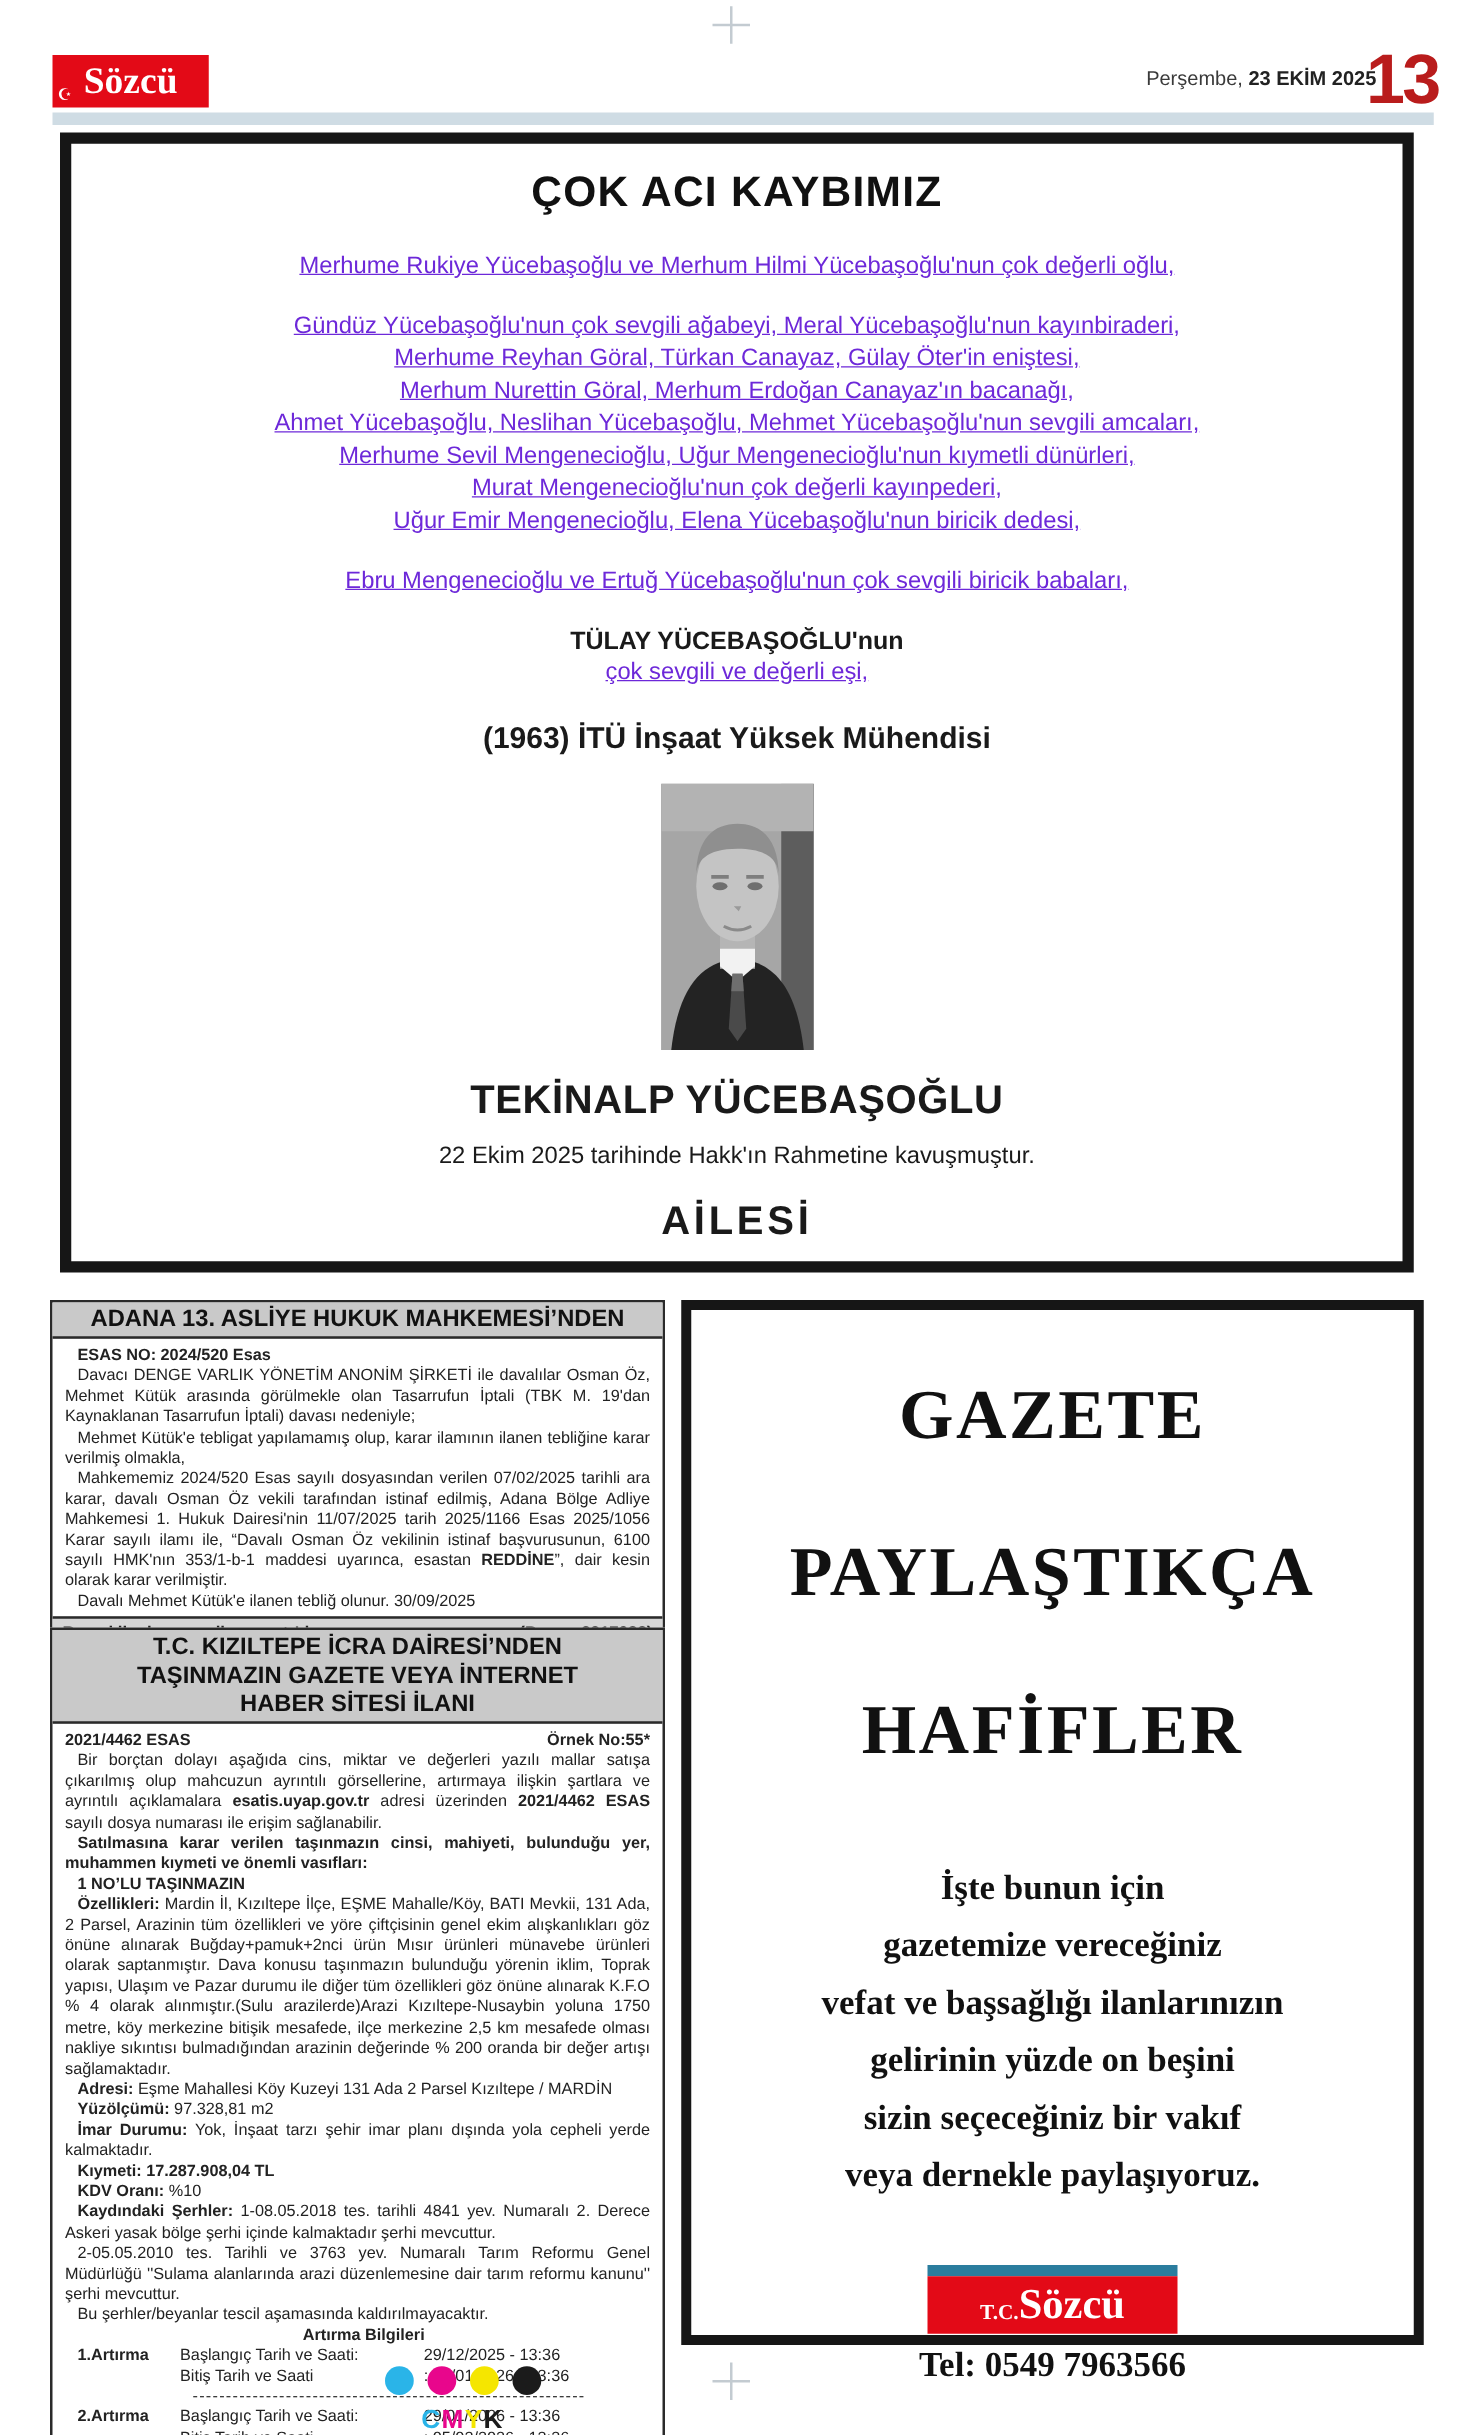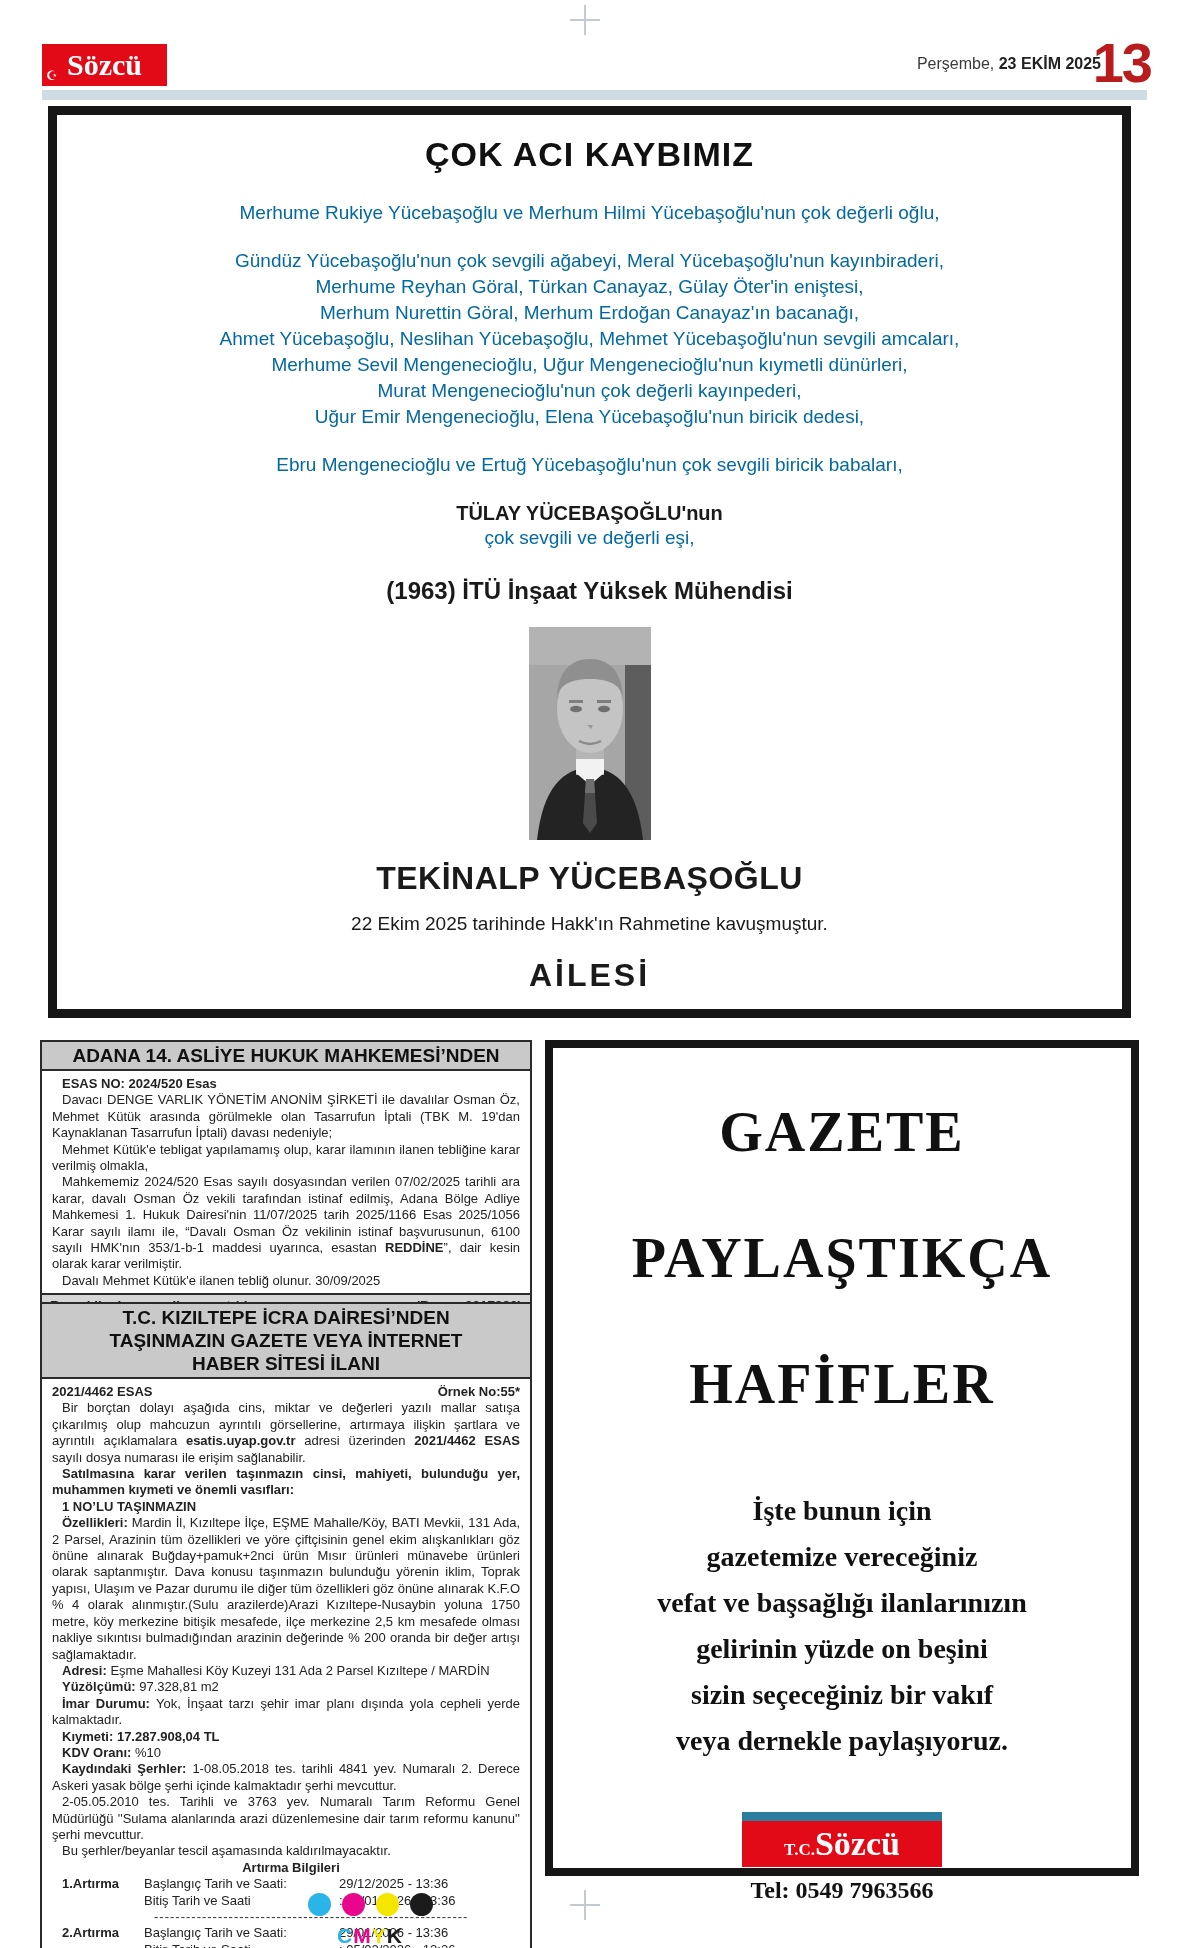--- a/index.html
+++ b/index.html
@@ -33,21 +33,21 @@
   .header-rule{
     position:absolute; left:42px; top:90px; width:1105px; height:10px; background:#cfdce4;
   }
 
   
   .obit-box{
     position:absolute; left:48px; top:106px; width:1083px; height:912px;
     border:9px solid #161616; background:#fff; text-align:center; padding-top:20px;
   }
   .obit-title{ font-size:34px; font-weight:bold; letter-spacing:1px; color:#111; }
-  .obit-line{ font-size:19px; line-height:26px; color:#0369a1; }
+  .obit-line{ font-size:19px; line-height:26px; color:#6d28d9;text-decoration:underline; }
   .mt26{ margin-top:26px; } .mt22{ margin-top:22px; }
   .obit-spouse{ font-size:20px; font-weight:bold; margin-top:24px; }
   .obit-degree{ font-size:24px; font-weight:bold; margin-top:26px; }
   .obit-photo{ margin-top:22px; display:inline-block; width:122px; height:213px; background:#9d9d9d; }
   .obit-name{ font-size:32px; font-weight:bold; margin-top:16px; letter-spacing:0.5px; }
   .obit-death{ font-size:19px; margin-top:16px; }
   .obit-funeral{ font-size:19px; line-height:27px; margin-top:18px; }
   .obit-family{ font-size:32px; font-weight:bold; margin-top:22px; letter-spacing:3px; }
 
   
@@ -84,21 +84,21 @@
   .ad-headline + .ad-headline{ margin-top:62px; }
   .ad-body{ margin-top:72px; font-size:28px; font-weight:bold; line-height:46px; }
   .ad-logo{ display:inline-block; margin-top:48px; width:200px; }
   .ad-logo-teal{ height:9px; background:#2b7d9e; }
   .ad-logo-red{
     height:46px; background:#e30a17; color:#fff; display:flex; align-items:center; justify-content:center;
     font-family:"Liberation Serif", serif; font-weight:bold;
   }
   .ad-logo-red .tc{ font-size:17px; margin-right:0; position:relative; top:6px;}
   .ad-logo-red .nm{ font-size:34px; }
-  .ad-phone{ margin-top:10px; font-size:24px; font-weight:bold; }
+  .ad-phone{ margin-top:10px; font-size:28px; font-weight:bold; }
 
   
   .cmyk{ position:absolute; left:296px; top:1893px; width:148px; text-align:center; }
   .cmyk-dots{ display:flex; justify-content:center; gap:11px; }
   .dot{ width:23px; height:23px; border-radius:50%; }
   .dot-c{ background:#2ab4e8; } .dot-m{ background:#e8068c; }
   .dot-y{ background:#f5e600; } .dot-k{ background:#1b1b1b; }
   .cmyk-text{ margin-top:8px; font-size:21px; font-weight:bold; letter-spacing:1px; }
   .cl-c{ color:#2ab4e8; } .cl-m{ color:#e8068c; } .cl-y{ color:#f5e600; } .cl-k{ color:#1b1b1b; }
 </style>
@@ -153,21 +153,21 @@
         <path d="M58 98 L64 98 L62 102 Z" fill="#9a9a9a"></path>
         <path d="M50 114 Q61 120 72 114" stroke="#8a8a8a" stroke-width="2.4" fill="none"></path>
       </svg>
     </div>
     <div class="obit-name">TEKİNALP YÜCEBAŞOĞLU</div>
     <div class="obit-death">22 Ekim 2025 tarihinde Hakk'ın Rahmetine kavuşmuştur.</div>
     <div class="obit-family">AİLESİ</div>
   </div>
 
   <div class="notice notice1">
-    <div class="notice-head">ADANA 14. ASLİYE HUKUK MAHKEMESİ’NDEN</div>
+    <div class="notice-head">ADANA 13. ASLİYE HUKUK MAHKEMESİ’NDEN</div>
     <div class="notice-body">
       <p class="np-bold">ESAS NO: 2024/520 Esas</p>
       <p>Davacı DENGE VARLIK YÖNETİM ANONİM ŞİRKETİ ile davalılar Osman Öz, Mehmet Kütük arasında görülmekle olan Tasarrufun İptali (TBK M. 19'dan Kaynaklanan Tasarrufun İptali) davası nedeniyle;</p>
       <p>Mehmet Kütük'e tebligat yapılamamış olup, karar ilamının ilanen tebliğine karar verilmiş olmakla,</p>
       <p><span>Mahkememiz 2024/520 Esas sayılı dosyasından verilen 07/02/2025 tarihli ara karar, davalı Osman Öz vekili tarafından istinaf edilmiş, Adana Bölge Adliye Mahkemesi 1. Hukuk Dairesi'nin 11/07/2025 tarih 2025/1166 Esas 2025/1056 Karar sayılı ilamı ile, “Davalı Osman Öz vekilinin istinaf başvurusunun, 6100 sayılı HMK'nın 353/1-b-1 maddesi uyarınca, esastan </span><span style="font-weight: bold;">REDDİNE</span><span>”, dair kesin olarak karar verilmiştir.</span></p>
       <p>Davalı Mehmet Kütük'e ilanen tebliğ olunur. 30/09/2025</p>
     </div>
     <div class="notice-foot">
       <span>Resmi ilanlar www.ilan.gov.tr'de.</span>
       <span>(Basın: 2317988)</span>

